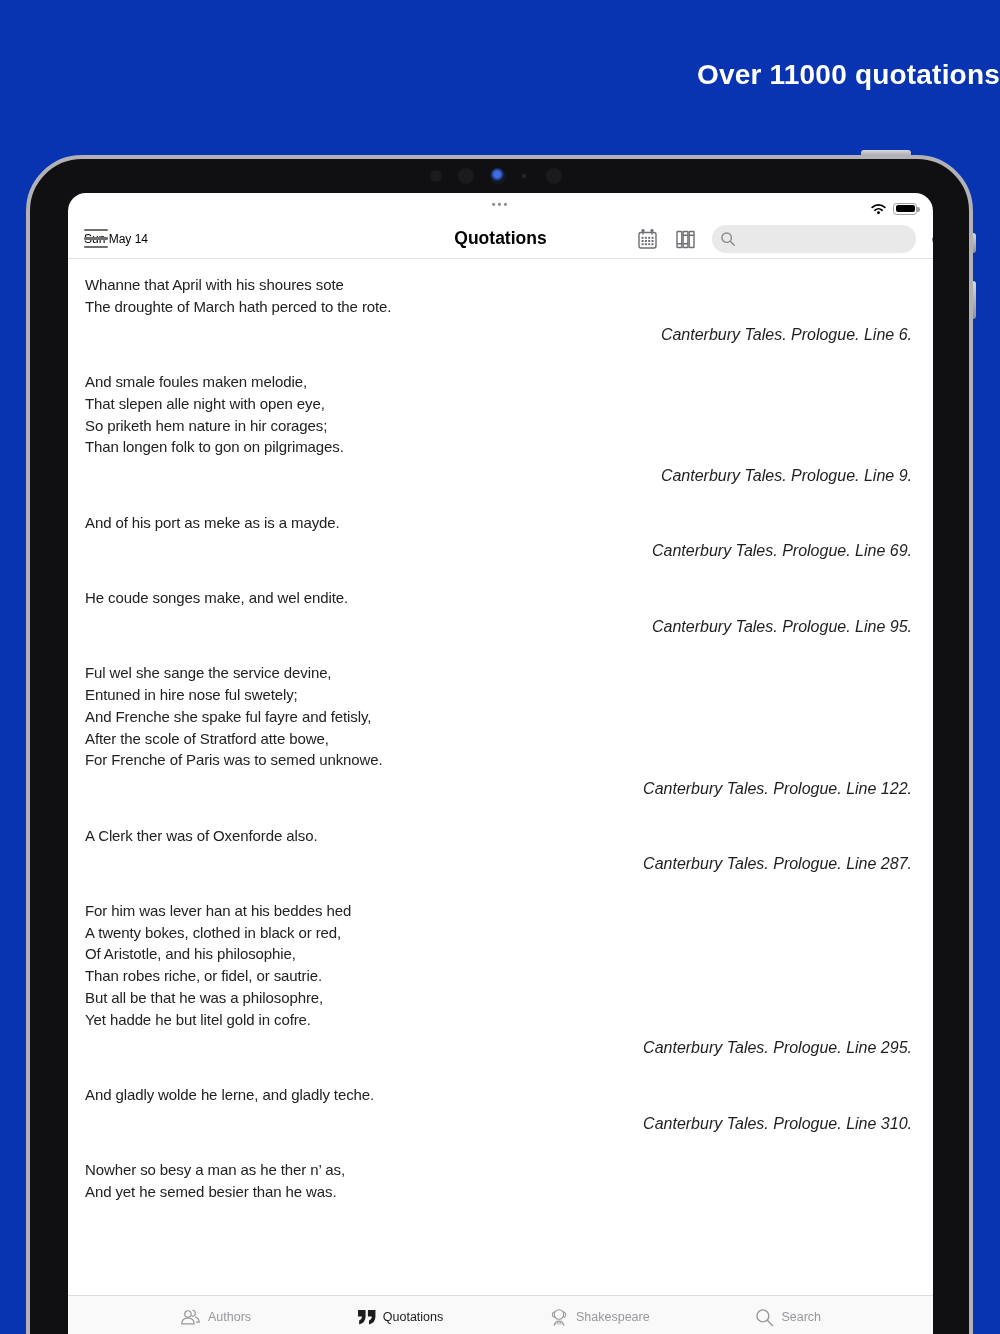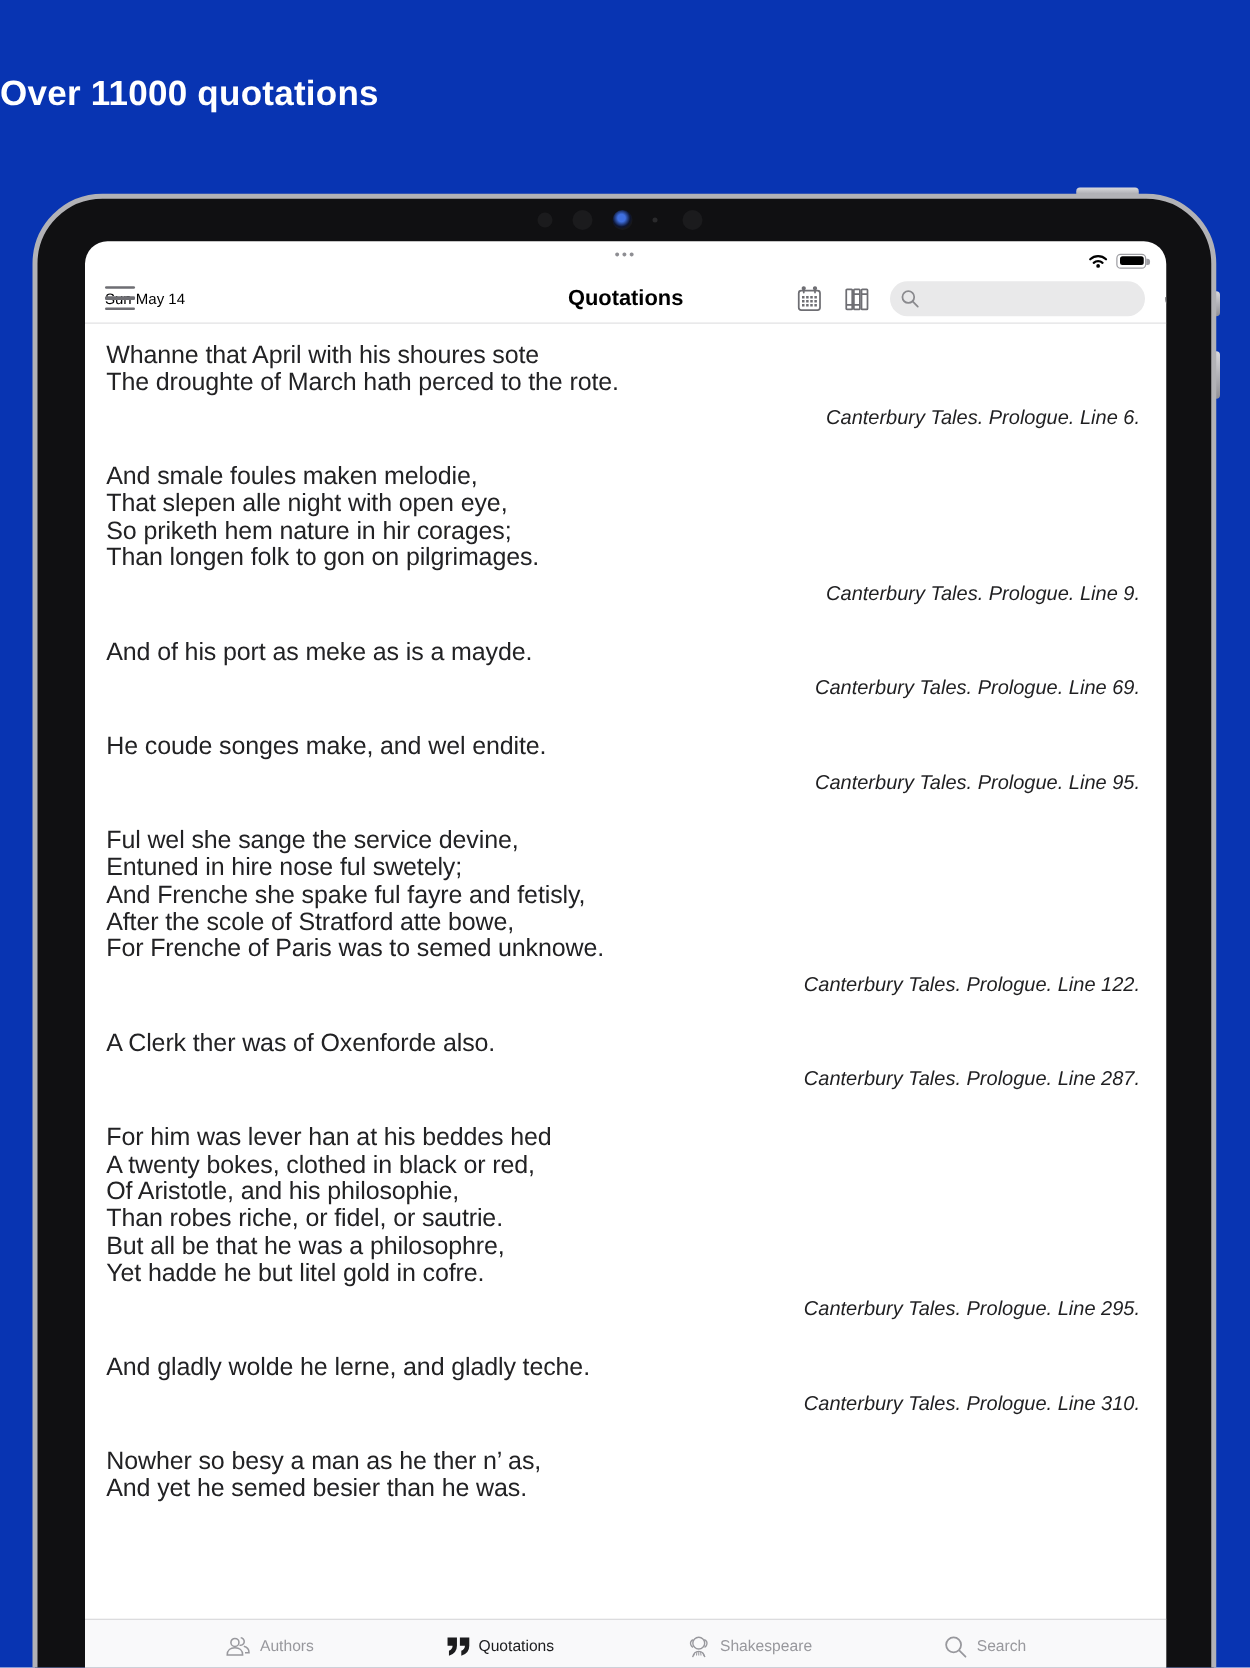--- a/index.html
+++ b/index.html
@@ -7,21 +7,21 @@
   body {
     background: #0834b2;
     font-family: "Liberation Sans", sans-serif;
     position: relative;
   }
 
   
   .hero-headline {
     position: absolute;
     top: 59px; left: 0; width: 100%;
-    text-align: left;
+    text-align: right;
     color: #ffffff;
     font-size: 28px;
     font-weight: bold;
     letter-spacing: 0.2px;
   }
 
   
   .hw-btn { position: absolute; background: linear-gradient(#d9d9dd, #8f8f95); z-index: 1; }
   .hw-top-btn { left: 861px; top: 150px; width: 50px; height: 9px; border-radius: 3px; }
   .hw-vol-up   { left: 967px; top: 233px; width: 9px; height: 20px; border-radius: 0 3px 3px 0; }
@@ -103,21 +103,21 @@
     font-size: 14px; font-family: "Liberation Sans", sans-serif; }
 
   
   .content {
     position: absolute; top: 66px; left: 0; right: 0; bottom: 0;
     padding: 15px 21px 0 17px;
     overflow: hidden;
   }
   .quote-block { margin-bottom: 25px; }
   .quote-line {
-    font-size: 20px; line-height: 21.7px; color: #222224; letter-spacing: -0.1px;
+    font-size: 15px; line-height: 21.7px; color: #222224; letter-spacing: -0.1px;
   }
   .quote-citation {
     margin-top: 7px; text-align: right;
     font-size: 16px; line-height: 21.7px; font-style: italic; color: #1f1f21;
   }
 
   
   .tab-bar {
     position: absolute; top: 1102px; left: 0; right: 0; height: 104px;
     background: rgba(249,249,250,0.96);

